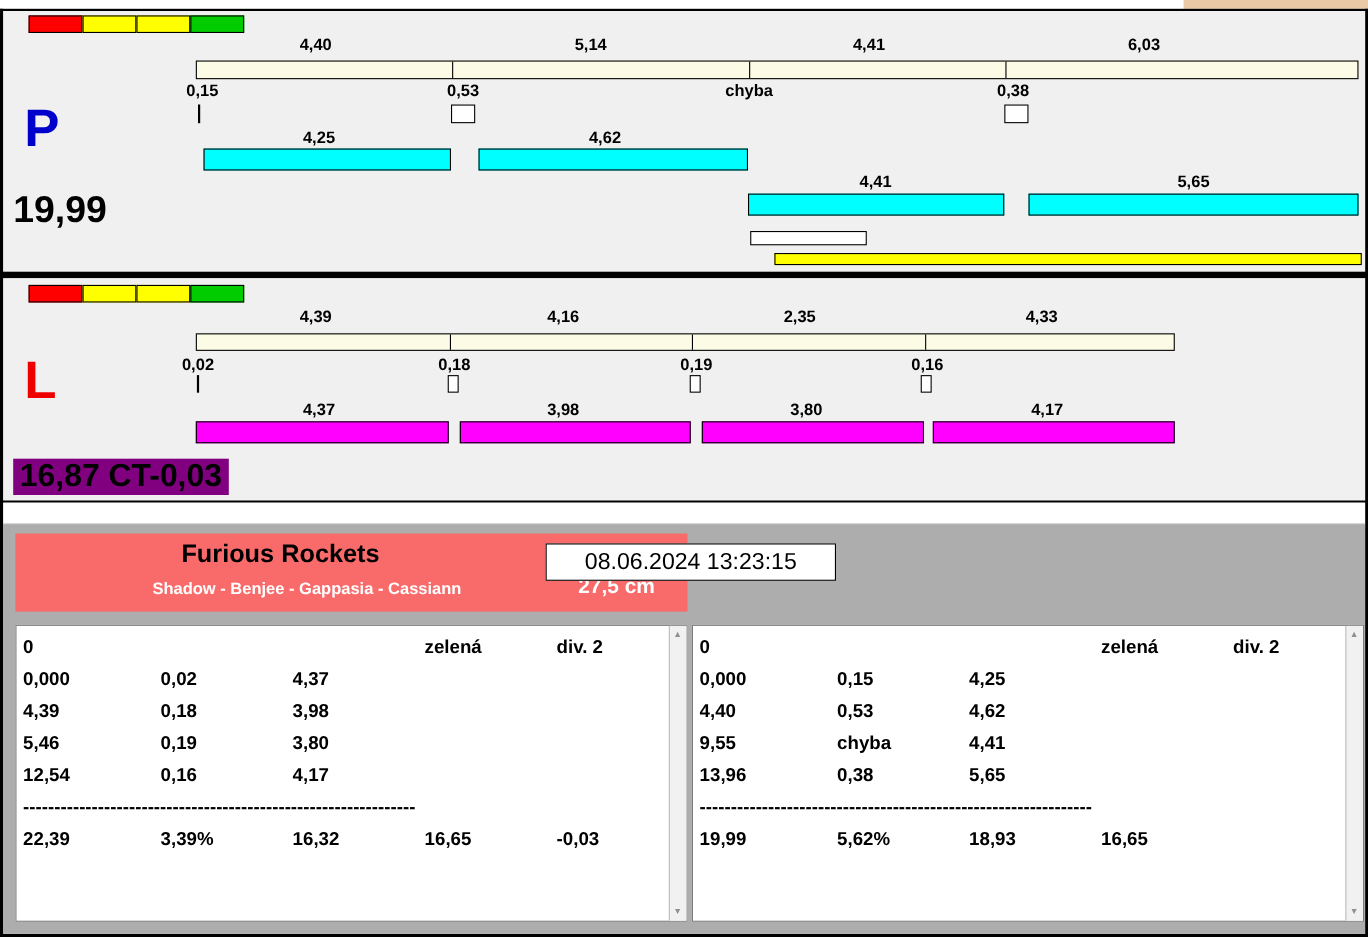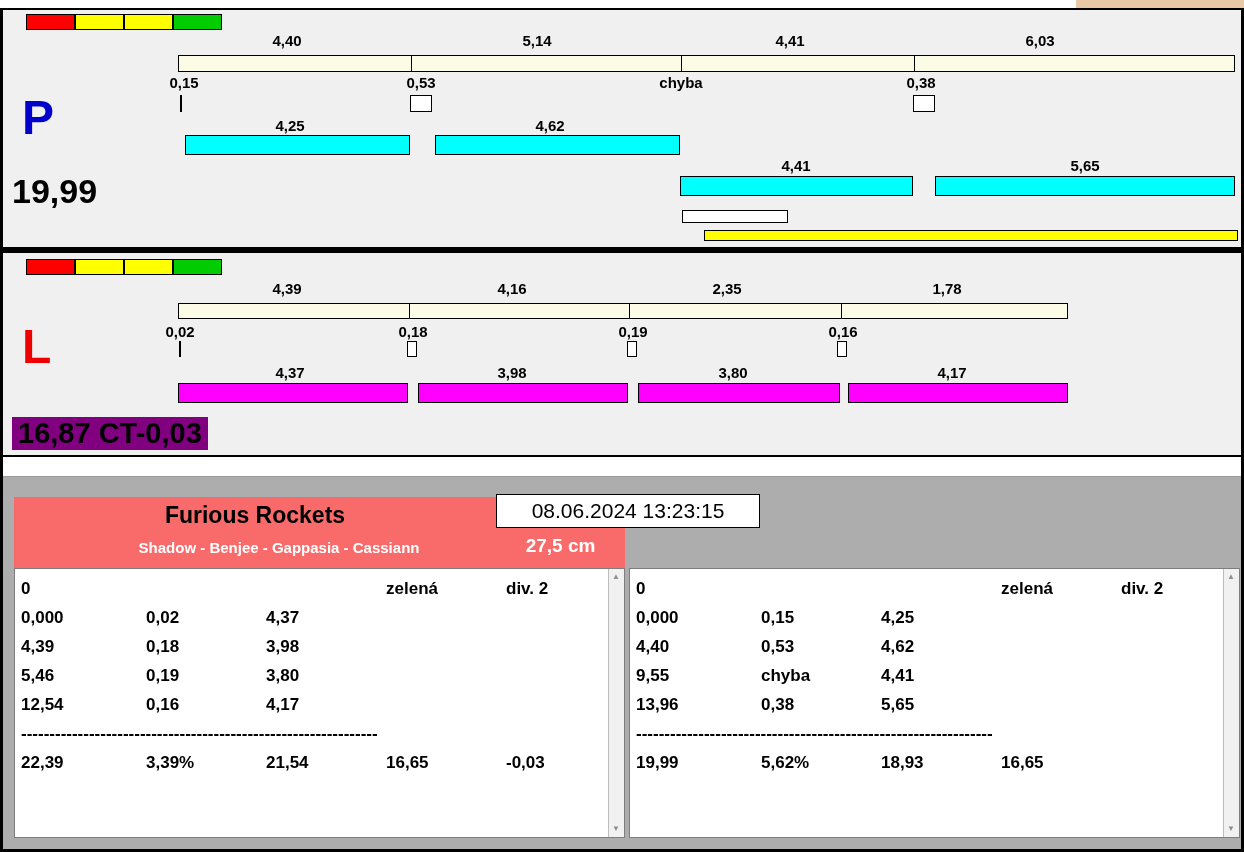--- a/index.html
+++ b/index.html
@@ -11,21 +11,21 @@
   .cream{background:#fbfbe6;}
   .cyan{background:#00ffff;}
   .magenta{background:#ff00ff;}
   .yellowbar{background:#ffff00;}
   .tick{position:absolute;top:0;bottom:0;width:1px;background:#000;}
   .light{display:inline-block;width:49px;height:16px;border:1px solid #000;vertical-align:top;box-sizing:border-box;}
   .lane-letter{position:absolute;font-size:48px;font-weight:bold;line-height:1;}
   .lane-total{position:absolute;font-size:34px;font-weight:bold;color:#000;line-height:1;}
   .purple-total{position:absolute;font-size:29px;font-weight:bold;color:#000;background:#800080;line-height:33px;padding:0 6px;white-space:nowrap;}
   .bottom{position:absolute;left:3px;top:477px;width:1238px;height:372px;background:#adadad;}
-  .team-header{position:absolute;top:20px;width:611px;height:71px;}
+  .team-header{position:absolute;top:8px;width:611px;height:71px;}
   .team-title{position:absolute;top:4px;font-size:23px;font-weight:bold;color:#000;text-align:center;line-height:28px;white-space:nowrap;}
   .team-members{position:absolute;top:42px;font-size:15px;font-weight:bold;color:#fff;text-align:center;white-space:nowrap;margin-left:24px;}
   .cm-label{position:absolute;top:38px;font-size:19px;font-weight:bold;color:#fff;text-align:center;white-space:nowrap;}
   .datetime{position:absolute;left:493px;top:17px;width:264px;height:34px;background:#fff;border:1px solid #000;font-size:21px;text-align:center;line-height:32px;color:#000;z-index:5;box-sizing:border-box;}
   .ttable{position:absolute;top:91px;width:611px;height:270px;background:#fff;border:1px solid #7e7e7e;box-sizing:border-box;}
   .tbody{position:absolute;left:0;top:5px;right:15px;bottom:0;overflow:hidden;}
   .trow{display:grid;grid-template-columns:125px 120px 120px 120px auto;padding-left:6px;height:29px;line-height:29px;font-size:17px;font-weight:bold;color:#000;}
   .tc{overflow:hidden;white-space:nowrap;}
   .sep{height:29px;line-height:29px;padding-left:6px;font-size:17px;font-weight:bold;white-space:nowrap;overflow:hidden;}
   .sbar{position:absolute;top:0;right:0;bottom:0;width:15px;background:#f1f1f1;border-left:1px solid #bdbdbd;}
@@ -87,21 +87,21 @@
 <div class="abs" style="left:0;top:247px;width:1244px;height:6px;background:#000"></div>
 
 <div class="panel" style="top:253px;height:202px;">
   <div class="abs" style="left:23px;top:6px;">
     <span class="light" style="background:#ff0000"></span><span class="light" style="background:#ffff00"></span><span class="light" style="background:#ffff00"></span><span class="light" style="background:#00cc00"></span>
   </div>
 
   <div class="lbl" style="left:284px;top:27px">4,39</div>
   <div class="lbl" style="left:509px;top:27px">4,16</div>
   <div class="lbl" style="left:724px;top:27px">2,35</div>
-  <div class="lbl" style="left:944px;top:27px">1,78</div>
+  <div class="lbl" style="left:944px;top:27px">4,33</div>
 
   <div class="bar cream" style="left:175px;top:50px;width:890px;height:16px;">
     <span class="tick" style="left:230px"></span>
     <span class="tick" style="left:450px"></span>
     <span class="tick" style="left:662px"></span>
   </div>
 
   <div class="lbl" style="left:177px;top:70px">0,02</div>
   <div class="lbl" style="left:410px;top:70px">0,18</div>
   <div class="lbl" style="left:630px;top:70px">0,19</div>
@@ -174,21 +174,21 @@
         <span class="tc">12,54</span>
           <span class="tc">0,16</span>
           <span class="tc">4,17</span>
           <span class="tc"></span>
           <span class="tc"></span>
       </div>
       <div class="sep">---------------------------------------------------------------</div>
       <div class="trow">
         <span class="tc">22,39</span>
           <span class="tc">3,39%</span>
-          <span class="tc">21,54</span>
+          <span class="tc">16,32</span>
           <span class="tc">16,65</span>
           <span class="tc">-0,03</span>
       </div>
     </div>
     <div class="sbar">
       <div class="sarrow" style="top:2px">▲</div>
       <div class="sarrow" style="bottom:2px">▼</div>
     </div>
   </div>
 

